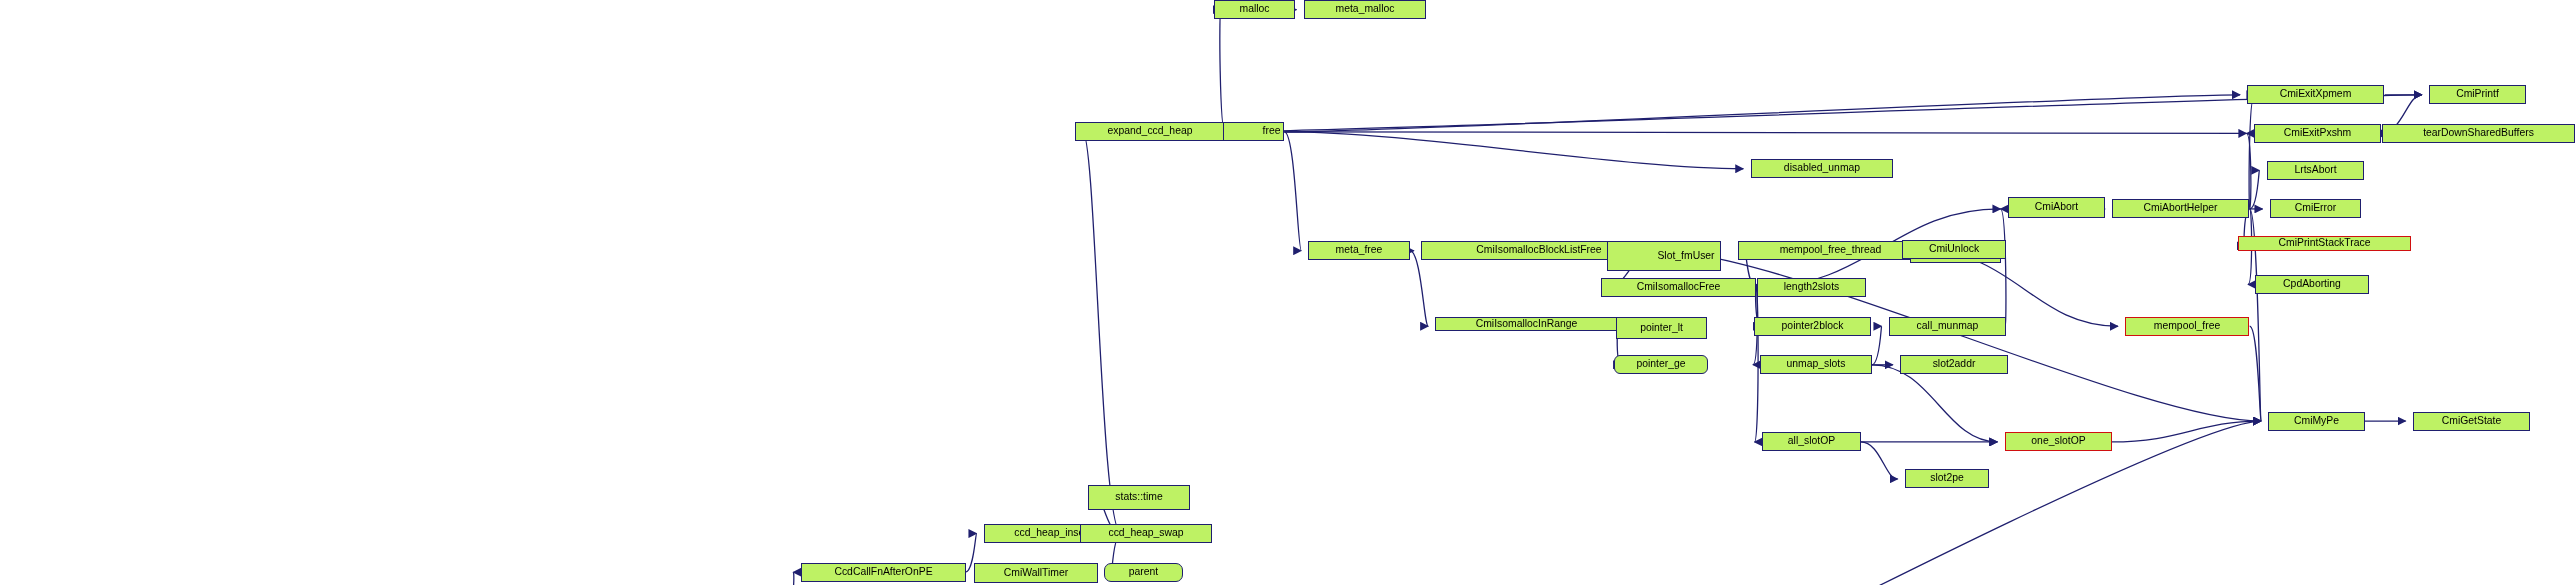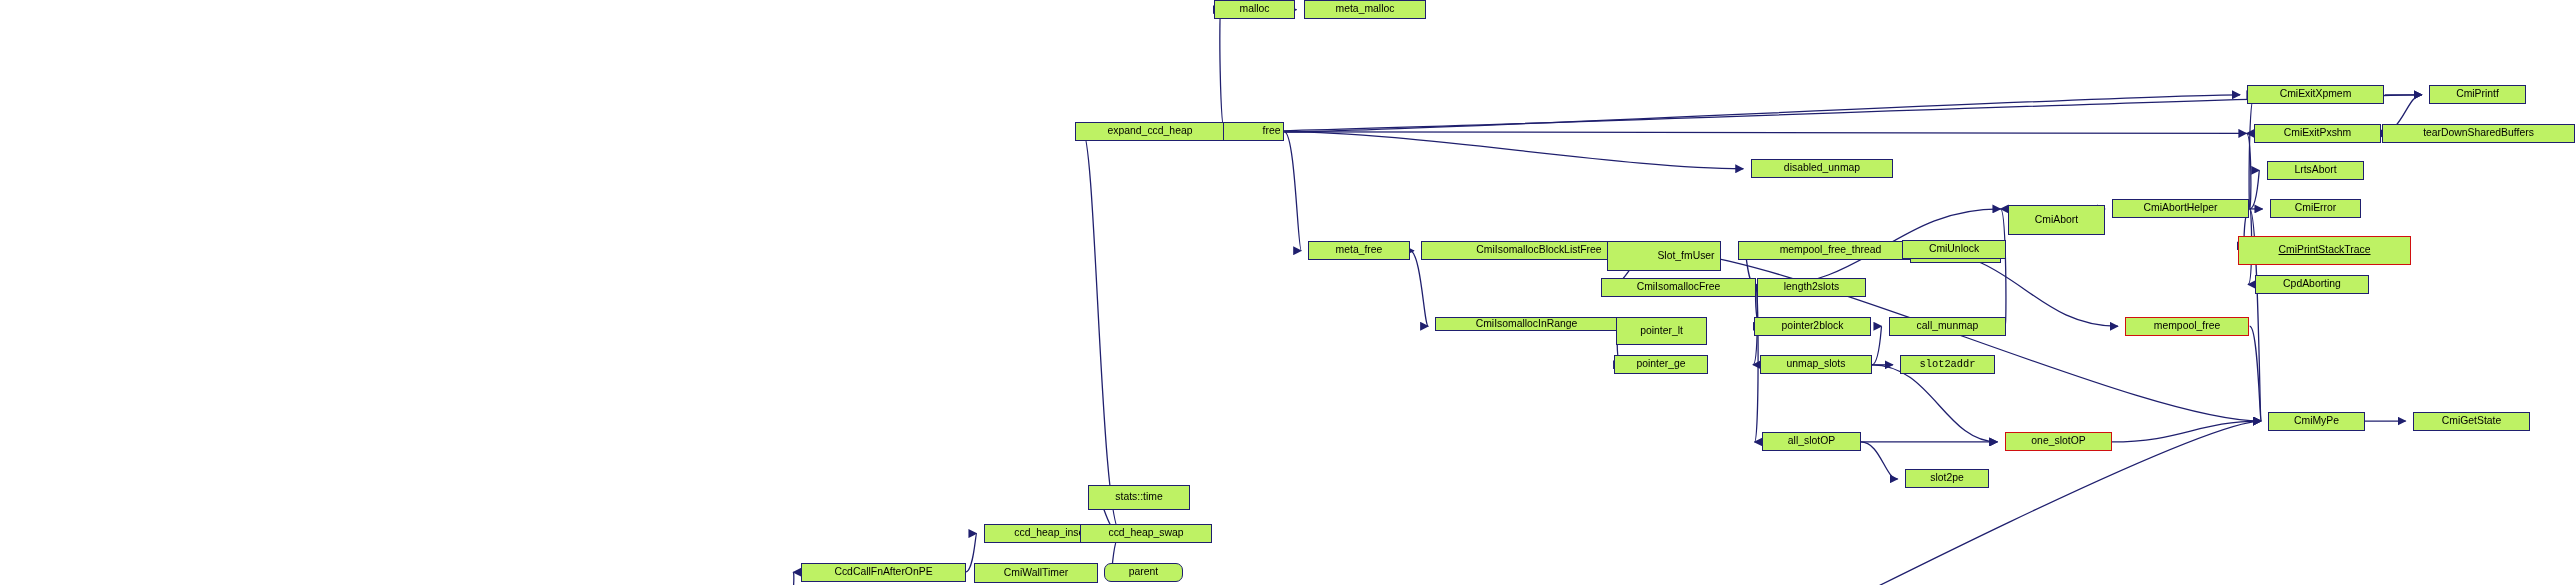--- a/index.html
+++ b/index.html
@@ -139,24 +139,24 @@
     </div>
     <div class="node" style="left: 1607px; top: 241px; width: 114px; height: 30px; padding-left: 44px;">
       <span>Slot_fmUser</span>
     </div>
     <div class="node" style="left: 1601px; top: 278px; width: 155px; height: 19.3px;">
       <span>CmiIsomallocFree</span>
     </div>
     <div class="node" style="left: 1435px; top: 317px; width: 183px; height: 14px;">
       <span>CmiIsomallocInRange</span>
     </div>
-    <div class="node" style="left: 1616px; top: 317px; width: 91px; height: 28px;">
+    <div class="node" style="left: 1616px; top: 317px; width: 91px; height: 22px;">
       <span>pointer_lt</span>
     </div>
-    <div class="node" style="left: 1614px; top: 355px; width: 94px; height: 19.3px;">
+    <div class="node" style="left: 1614px; top: 355px; width: 94px; height: 19.3px; border-radius: 6px;">
       <span>pointer_ge</span>
     </div>
     <div class="node" style="left: 1751px; top: 159px; width: 142px; height: 19.3px;">
       <span>disabled_unmap</span>
     </div>
     <div class="node" style="left: 1738px; top: 241px; width: 185px; height: 19.3px;">
       <span>mempool_free_thread</span>
     </div>
     <div class="node" style="left: 1910px; top: 244px; width: 91px; height: 19.3px;">
       <span>CmiLock</span>
@@ -169,54 +169,54 @@
     </div>
     <div class="node" style="left: 1754px; top: 317px; width: 117px; height: 19.3px;">
       <span>pointer2block</span>
     </div>
     <div class="node" style="left: 1760px; top: 355px; width: 112px; height: 19.3px;">
       <span>unmap_slots</span>
     </div>
     <div class="node" style="left: 1889px; top: 317px; width: 117px; height: 19.3px;">
       <span>call_munmap</span>
     </div>
-    <div class="node" style="left: 1900px; top: 355px; width: 95px; height: 19.3px; font-family: Liberation Mono, monospace;">
+    <div class="node" style="left: 1900px; top: 355px; width: 108px; height: 19.3px;">
       <span>slot2addr</span>
     </div>
     <div class="node" style="left: 1762px; top: 432px; width: 99px; height: 19.3px;">
       <span>all_slotOP</span>
     </div>
     <div class="node" style="left: 1905px; top: 469px; width: 84px; height: 19.3px;">
       <span>slot2pe</span>
     </div>
     <div class="node red" style="left: 2005px; top: 432px; width: 107px; height: 19.3px;">
       <span>one_slotOP</span>
     </div>
     <div class="node red" style="left: 2125px; top: 317px; width: 124px; height: 19.3px;">
       <span>mempool_free</span>
     </div>
-    <div class="node" style="left: 2008px; top: 205px; width: 97px; height: 30px;">
+    <div class="node" style="left: 2008px; top: 197px; width: 97px; height: 21px;">
       <span>CmiAbort</span>
     </div>
     <div class="node" style="left: 2112px; top: 199px; width: 137px; height: 19.3px;">
       <span>CmiAbortHelper</span>
     </div>
     <div class="node" style="left: 2247px; top: 85px; width: 137px; height: 19.3px;">
       <span>CmiExitXpmem</span>
     </div>
     <div class="node" style="left: 2254px; top: 124px; width: 127px; height: 19.3px;">
       <span>CmiExitPxshm</span>
     </div>
     <div class="node" style="left: 2267px; top: 161px; width: 97px; height: 19.3px;">
       <span>LrtsAbort</span>
     </div>
     <div class="node" style="left: 2270px; top: 199px; width: 91px; height: 19.3px;">
       <span>CmiError</span>
     </div>
-    <div class="node red" style="left: 2238px; top: 236px; width: 173px; height: 29px; text-decoration: underline;">
+    <div class="node red" style="left: 2238px; top: 236px; width: 173px; height: 15px;">
       <span>CmiPrintStackTrace</span>
     </div>
     <div class="node" style="left: 2255px; top: 275px; width: 114px; height: 19.3px;">
       <span>CpdAborting</span>
     </div>
     <div class="node" style="left: 2429px; top: 85px; width: 97px; height: 19.3px;">
       <span>CmiPrintf</span>
     </div>
     <div class="node" style="left: 2382px; top: 124px; width: 193px; height: 19.3px;">
       <span>tearDownSharedBuffers</span>

